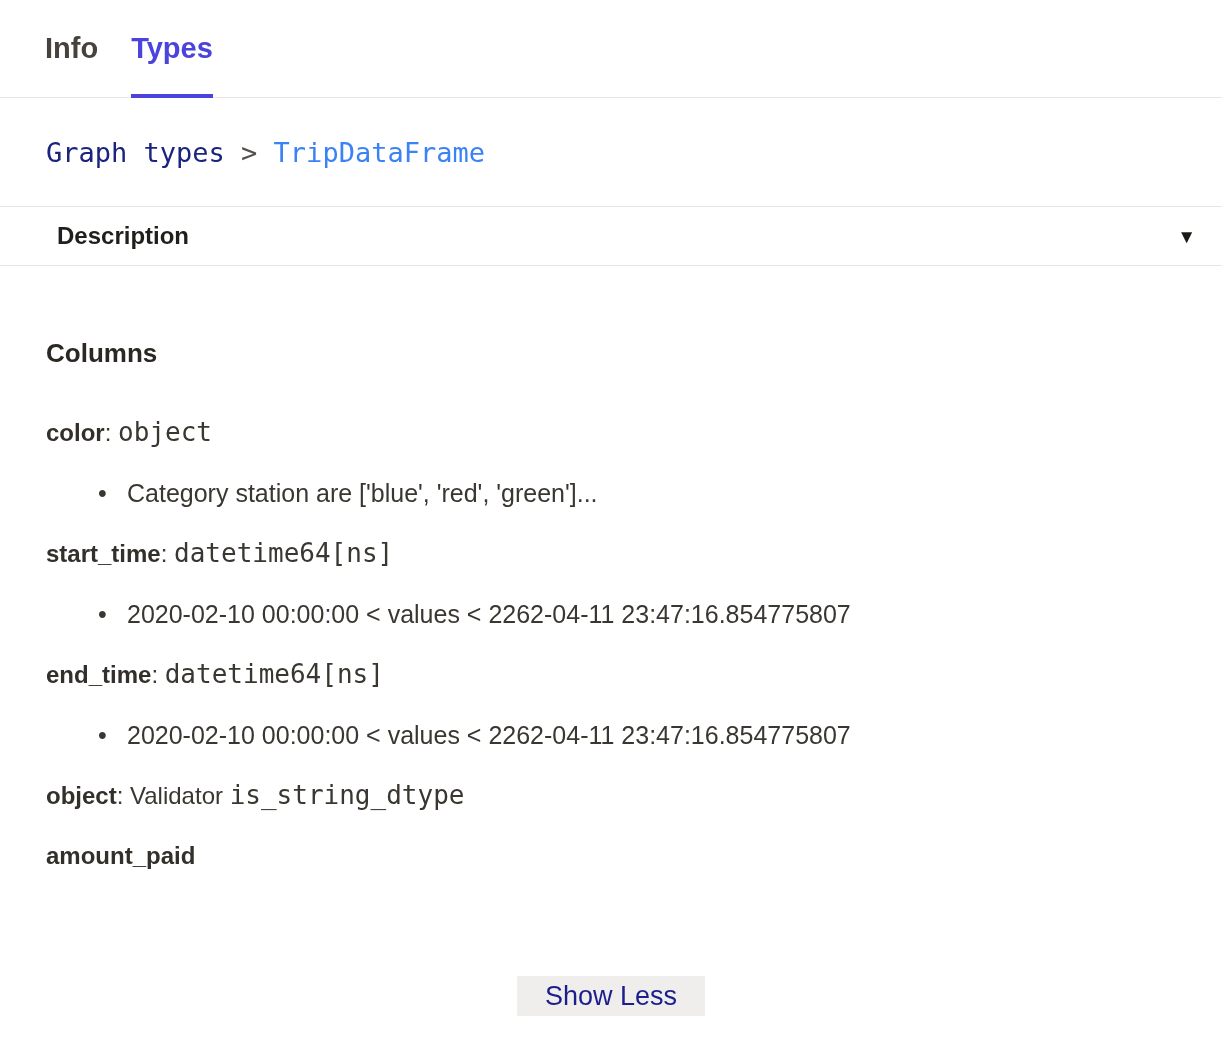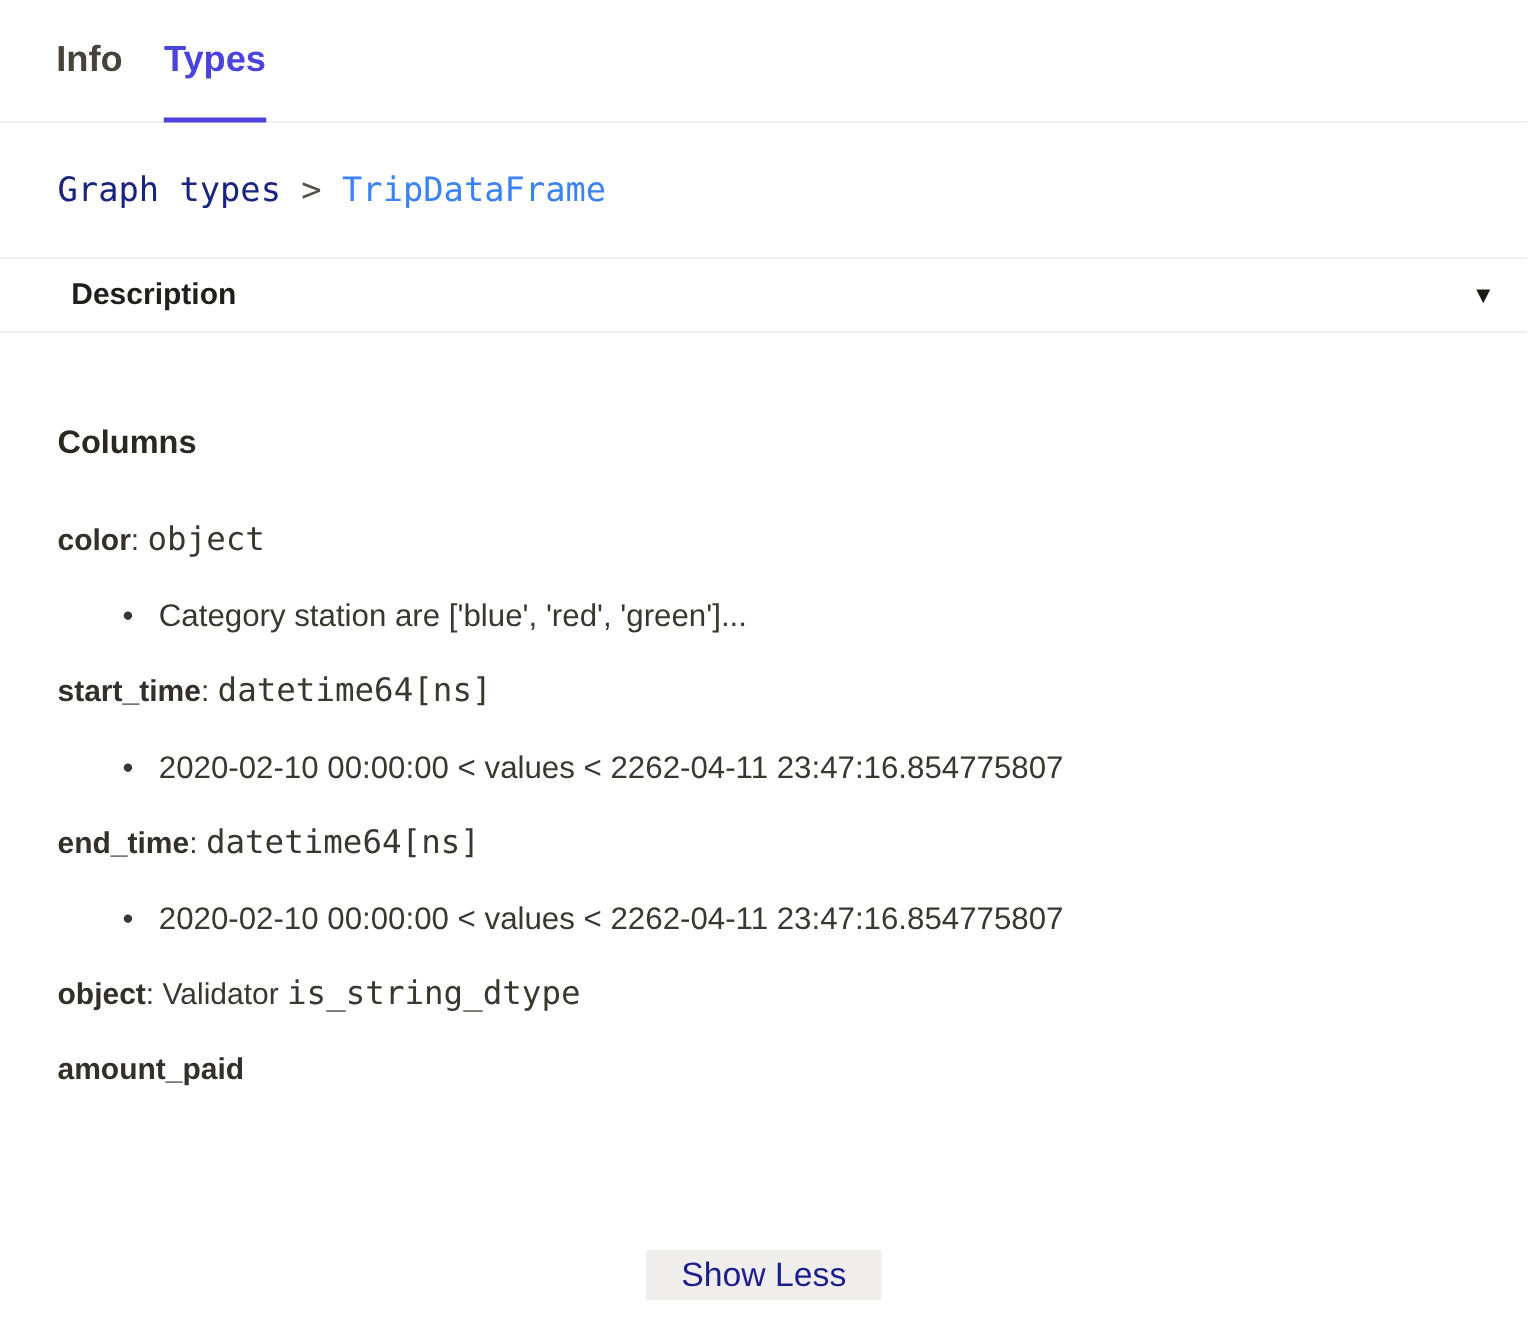--- a/index.html
+++ b/index.html
@@ -122,21 +122,21 @@
     left: 52px;
     top: 0;
     font-size: 25px;
     color: #3a3731;
   }
 
   
   .show-less {
     position: absolute;
     left: 517px;
-    top: 1000px;
+    top: 976px;
     width: 188px;
     height: 40px;
     border: none;
     background: #efeeec;
     color: #1c1e8c;
     font-family: "Liberation Sans", sans-serif;
     font-size: 27px;
     cursor: pointer;
     z-index: 5;
   }

